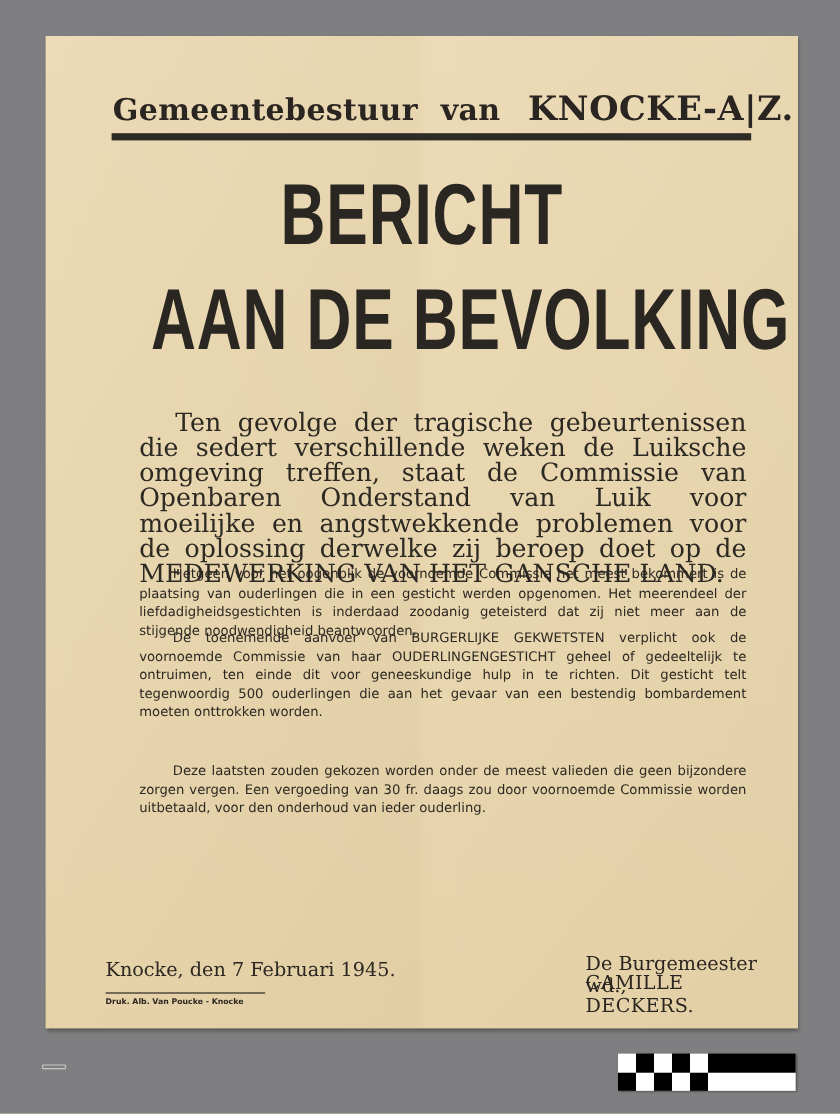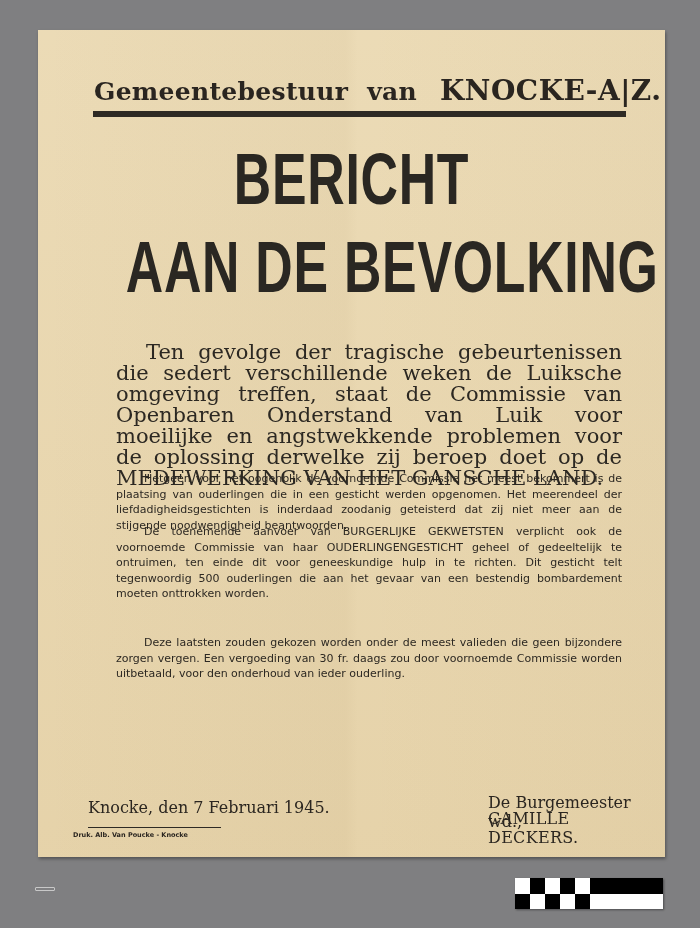--- a/index.html
+++ b/index.html
@@ -58,21 +58,21 @@
     .sign-role {
       position: absolute; left: 450px; top: 763px; font-size: 16px;
     }
     .sign-name {
       position: absolute; left: 450px; top: 779px; font-size: 16px; letter-spacing: 0.3px;
     }
     .printer-rule {
       position: absolute; left: 50px; top: 797px; width: 133px; height: 1px; background: #2e2a24;
     }
     .printer {
-      position: absolute; left: 35px; top: 801px;
+      position: absolute; left: 50px; top: 801px;
       font-family: "DejaVu Sans", sans-serif; font-weight: bold; font-size: 6.5px; white-space: nowrap;
     }
     .marker {
       position: absolute; left: 35px; top: 887px; width: 20px; height: 4px;
       border: 1px solid #c8c8c8; border-radius: 1px; box-sizing: border-box;
     }
     .scale-bar {
       position: absolute; left: 515px; top: 878px; width: 148px; height: 31px;
       box-shadow: 1px 1px 2px rgba(0,0,0,0.4);
       display: grid;

